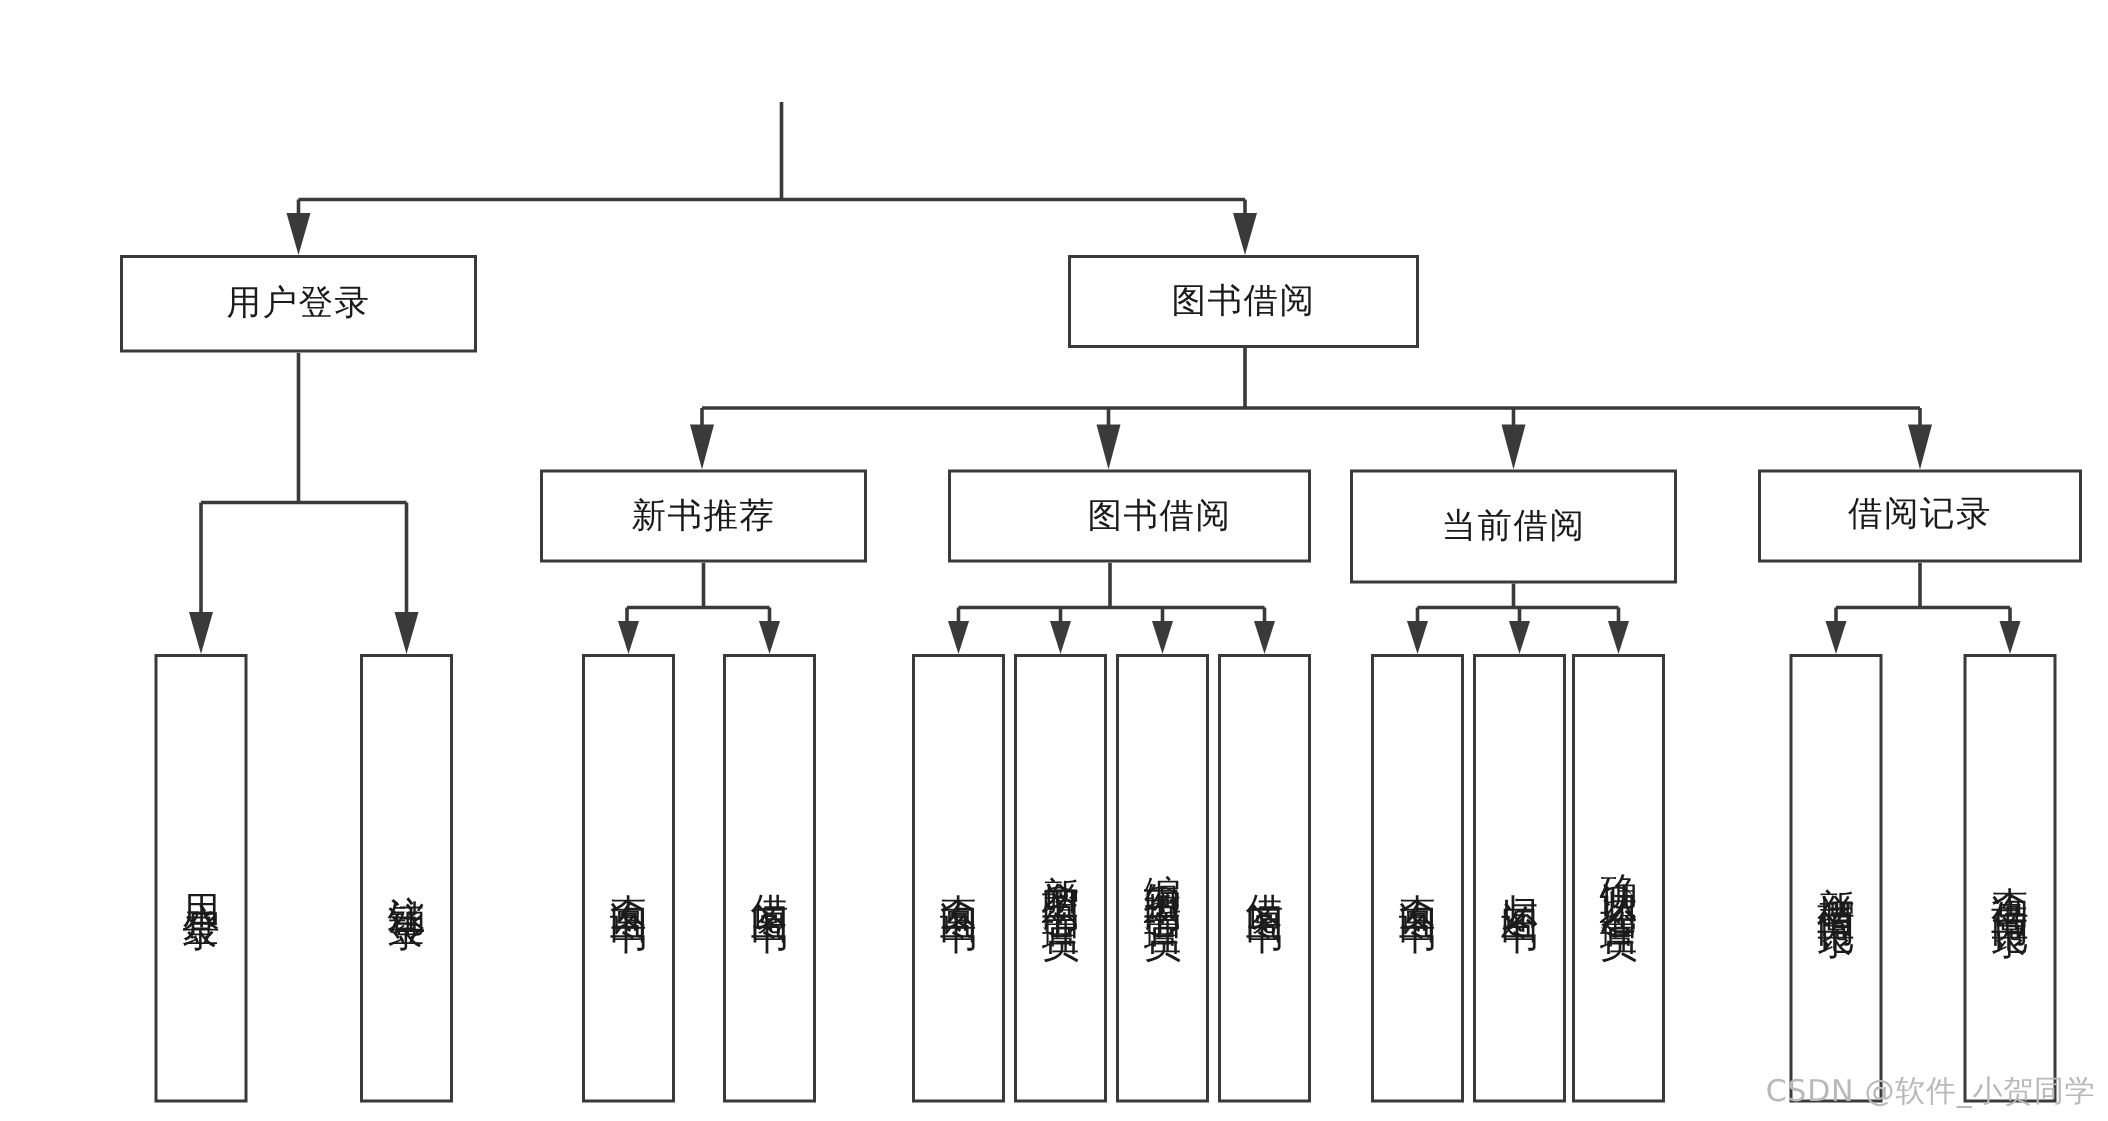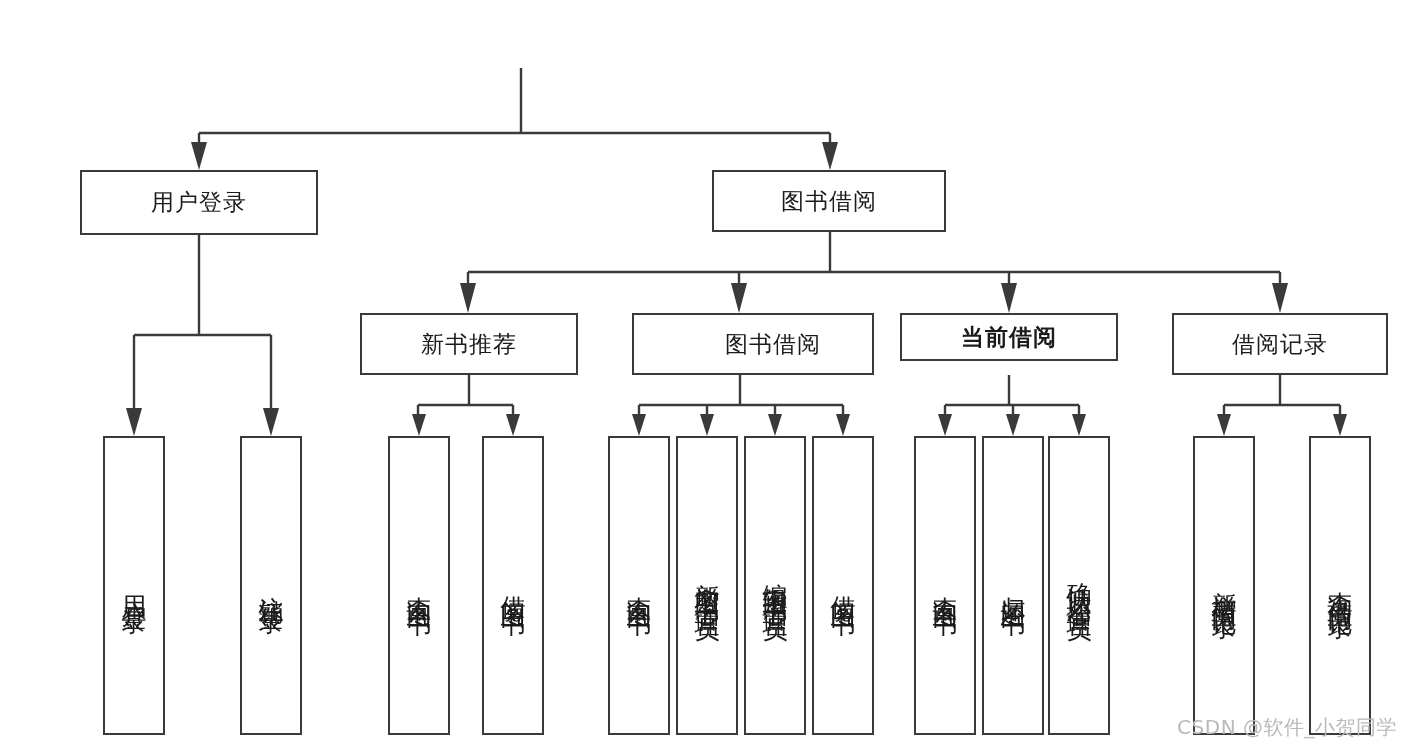--- a/index.html
+++ b/index.html
@@ -162,24 +162,24 @@
   <div class="node horiz" style="left:712px; top:170px; width:234px; height:62px;">
     <span class="label">图书借阅</span>
   </div>
 
   <div class="node horiz" style="left:360px; top:313px; width:218px; height:62px;align-items:center;">
     <span class="label">新书推荐</span>
   </div>
   <div class="node horiz" style="left:632px; top:313px; width:242px; height:62px;padding-left:40px;">
     <span class="label">图书借阅</span>
   </div>
-  <div class="node horiz" style="left:900px; top:313px; width:218px; height:48px;font-weight:bold;">
+  <div class="node horiz" style="left:900px; top:313px; width:218px; height:76px;">
     <span class="label">当前借阅</span>
   </div>
-  <div class="node horiz" style="left:1172px; top:313px; width:216px; height:62px;">
+  <div class="node horiz" style="left:1172px; top:313px; width:216px; height:62px;font-family:Liberation Mono, monospace;">
     <span class="label">借阅记录</span>
   </div>
 
   <div class="node vert" style="left:103px; top:436px; width:62px; height:299px;">
     <span class="label">用户登录</span>
   </div>
   <div class="node vert" style="left:240px; top:436px; width:62px; height:299px;">
     <span class="label">注销登录</span>
   </div>
 

